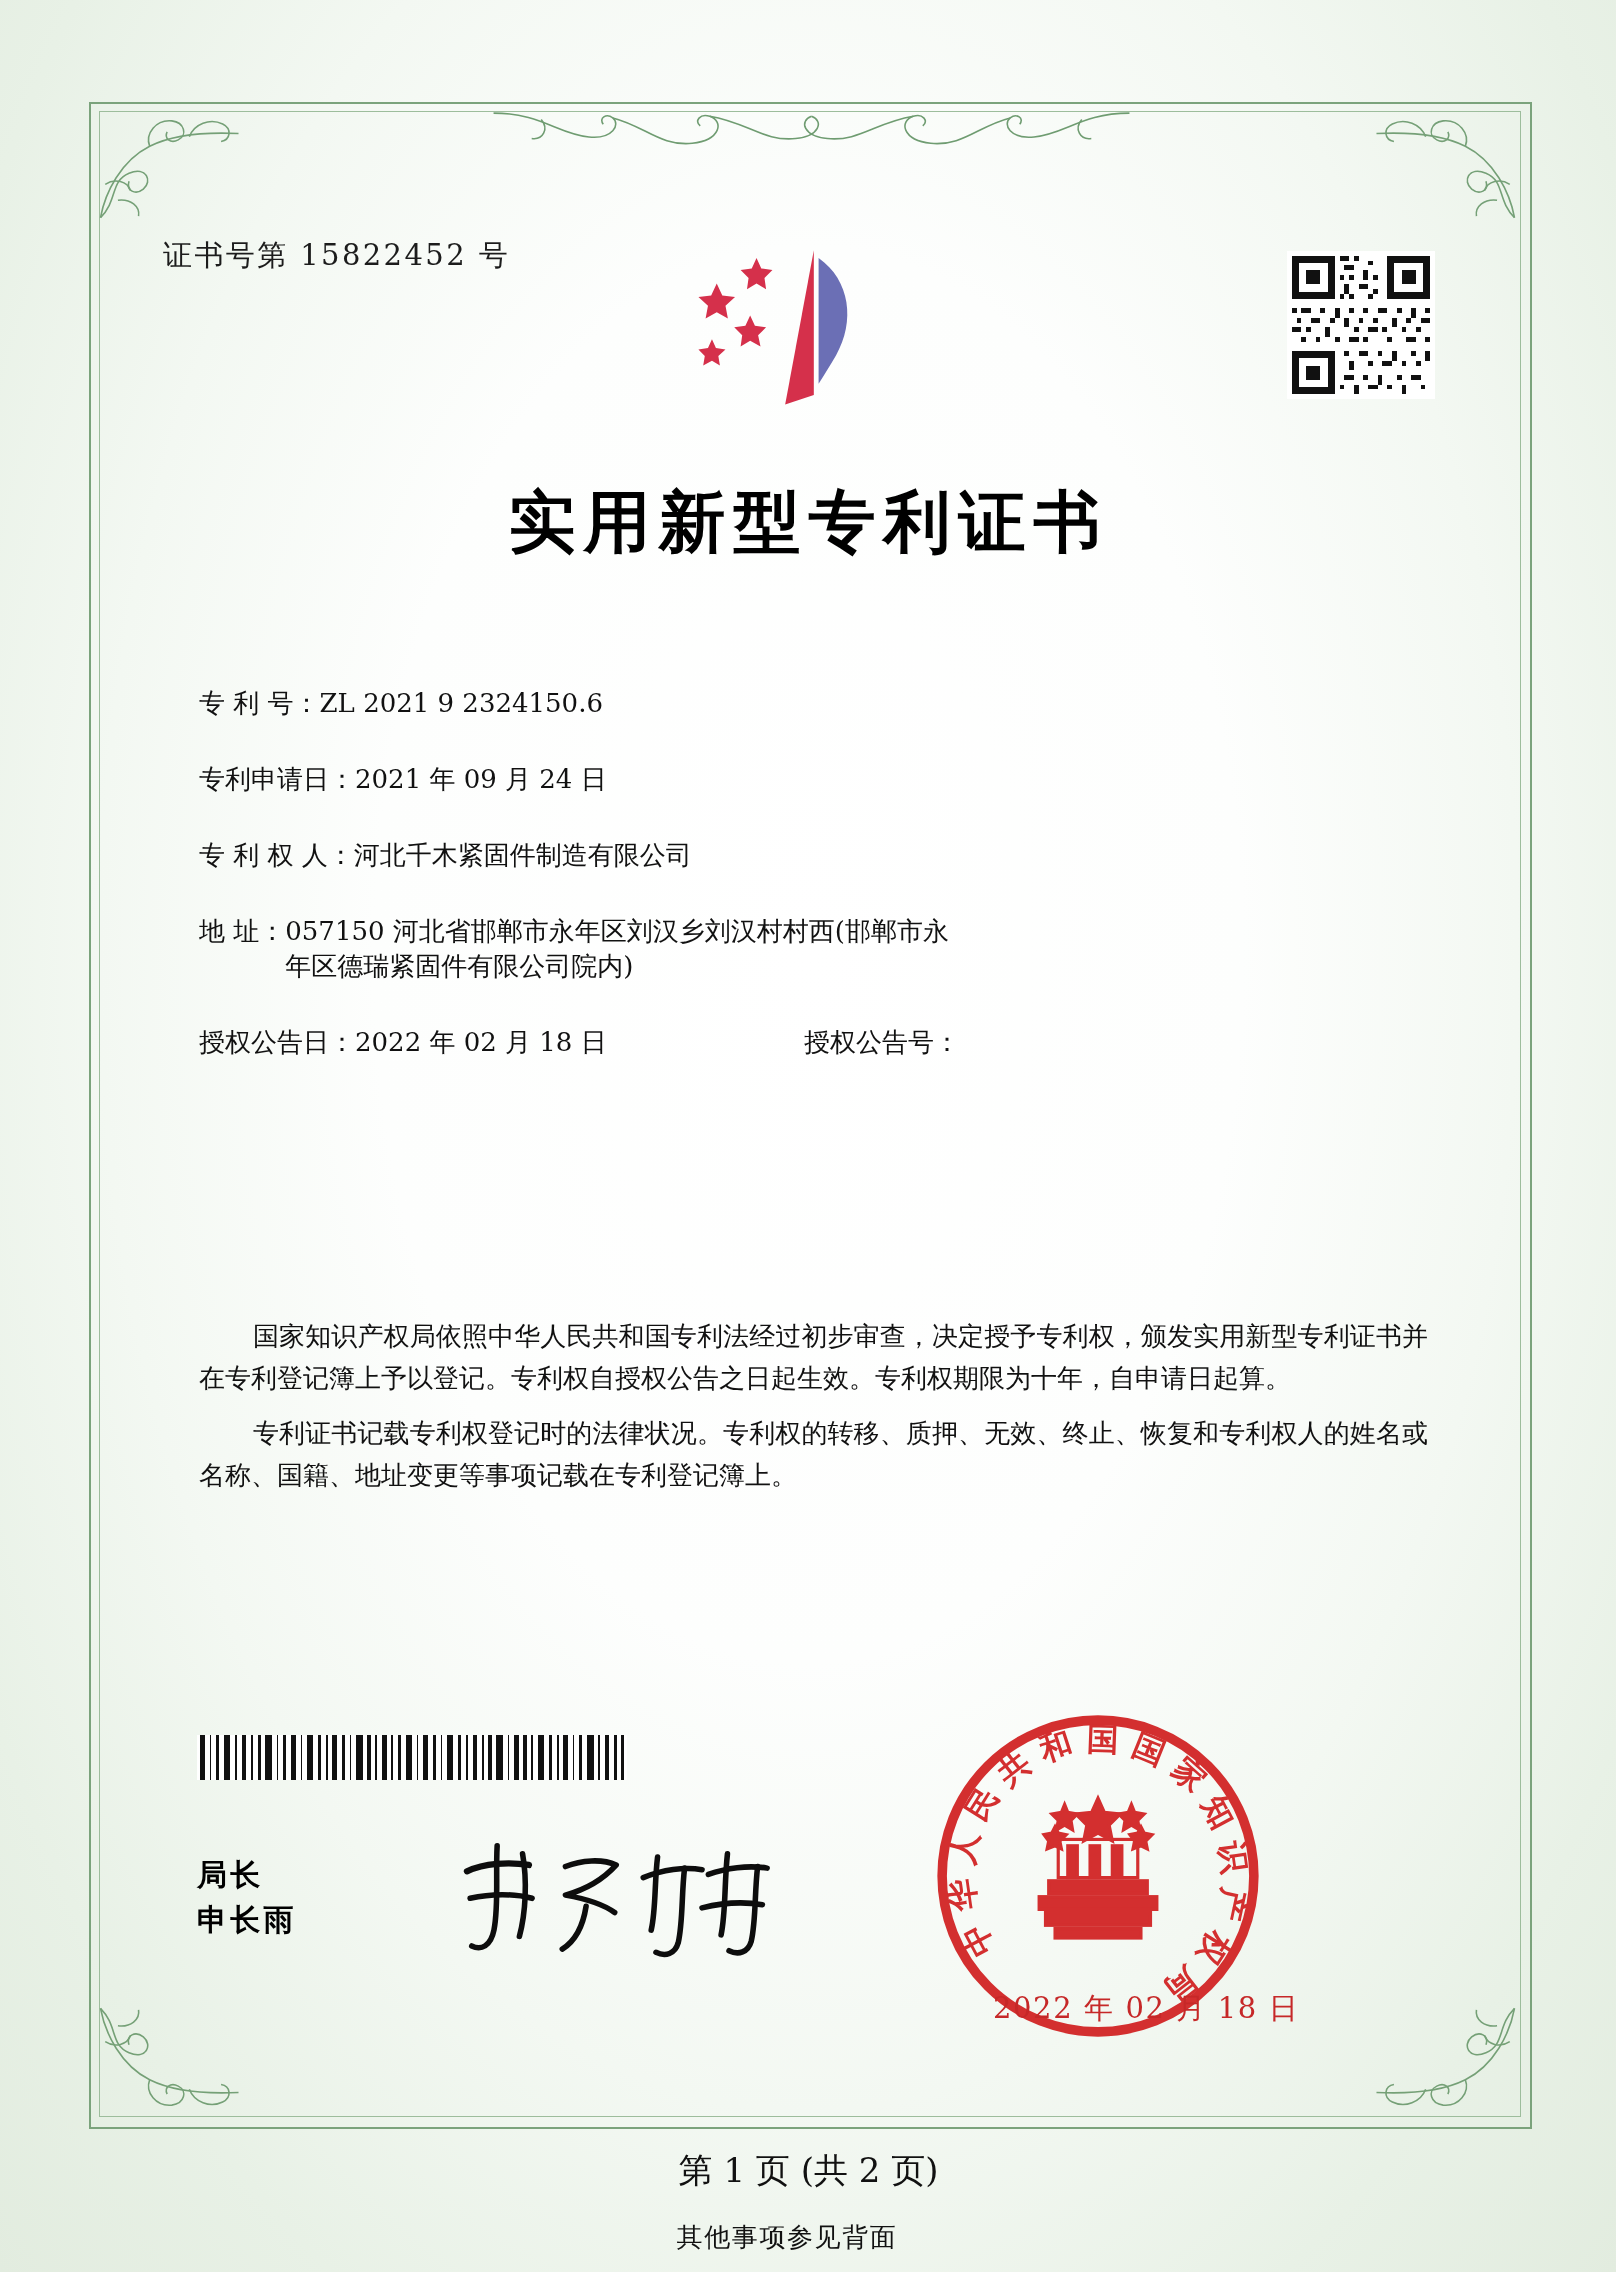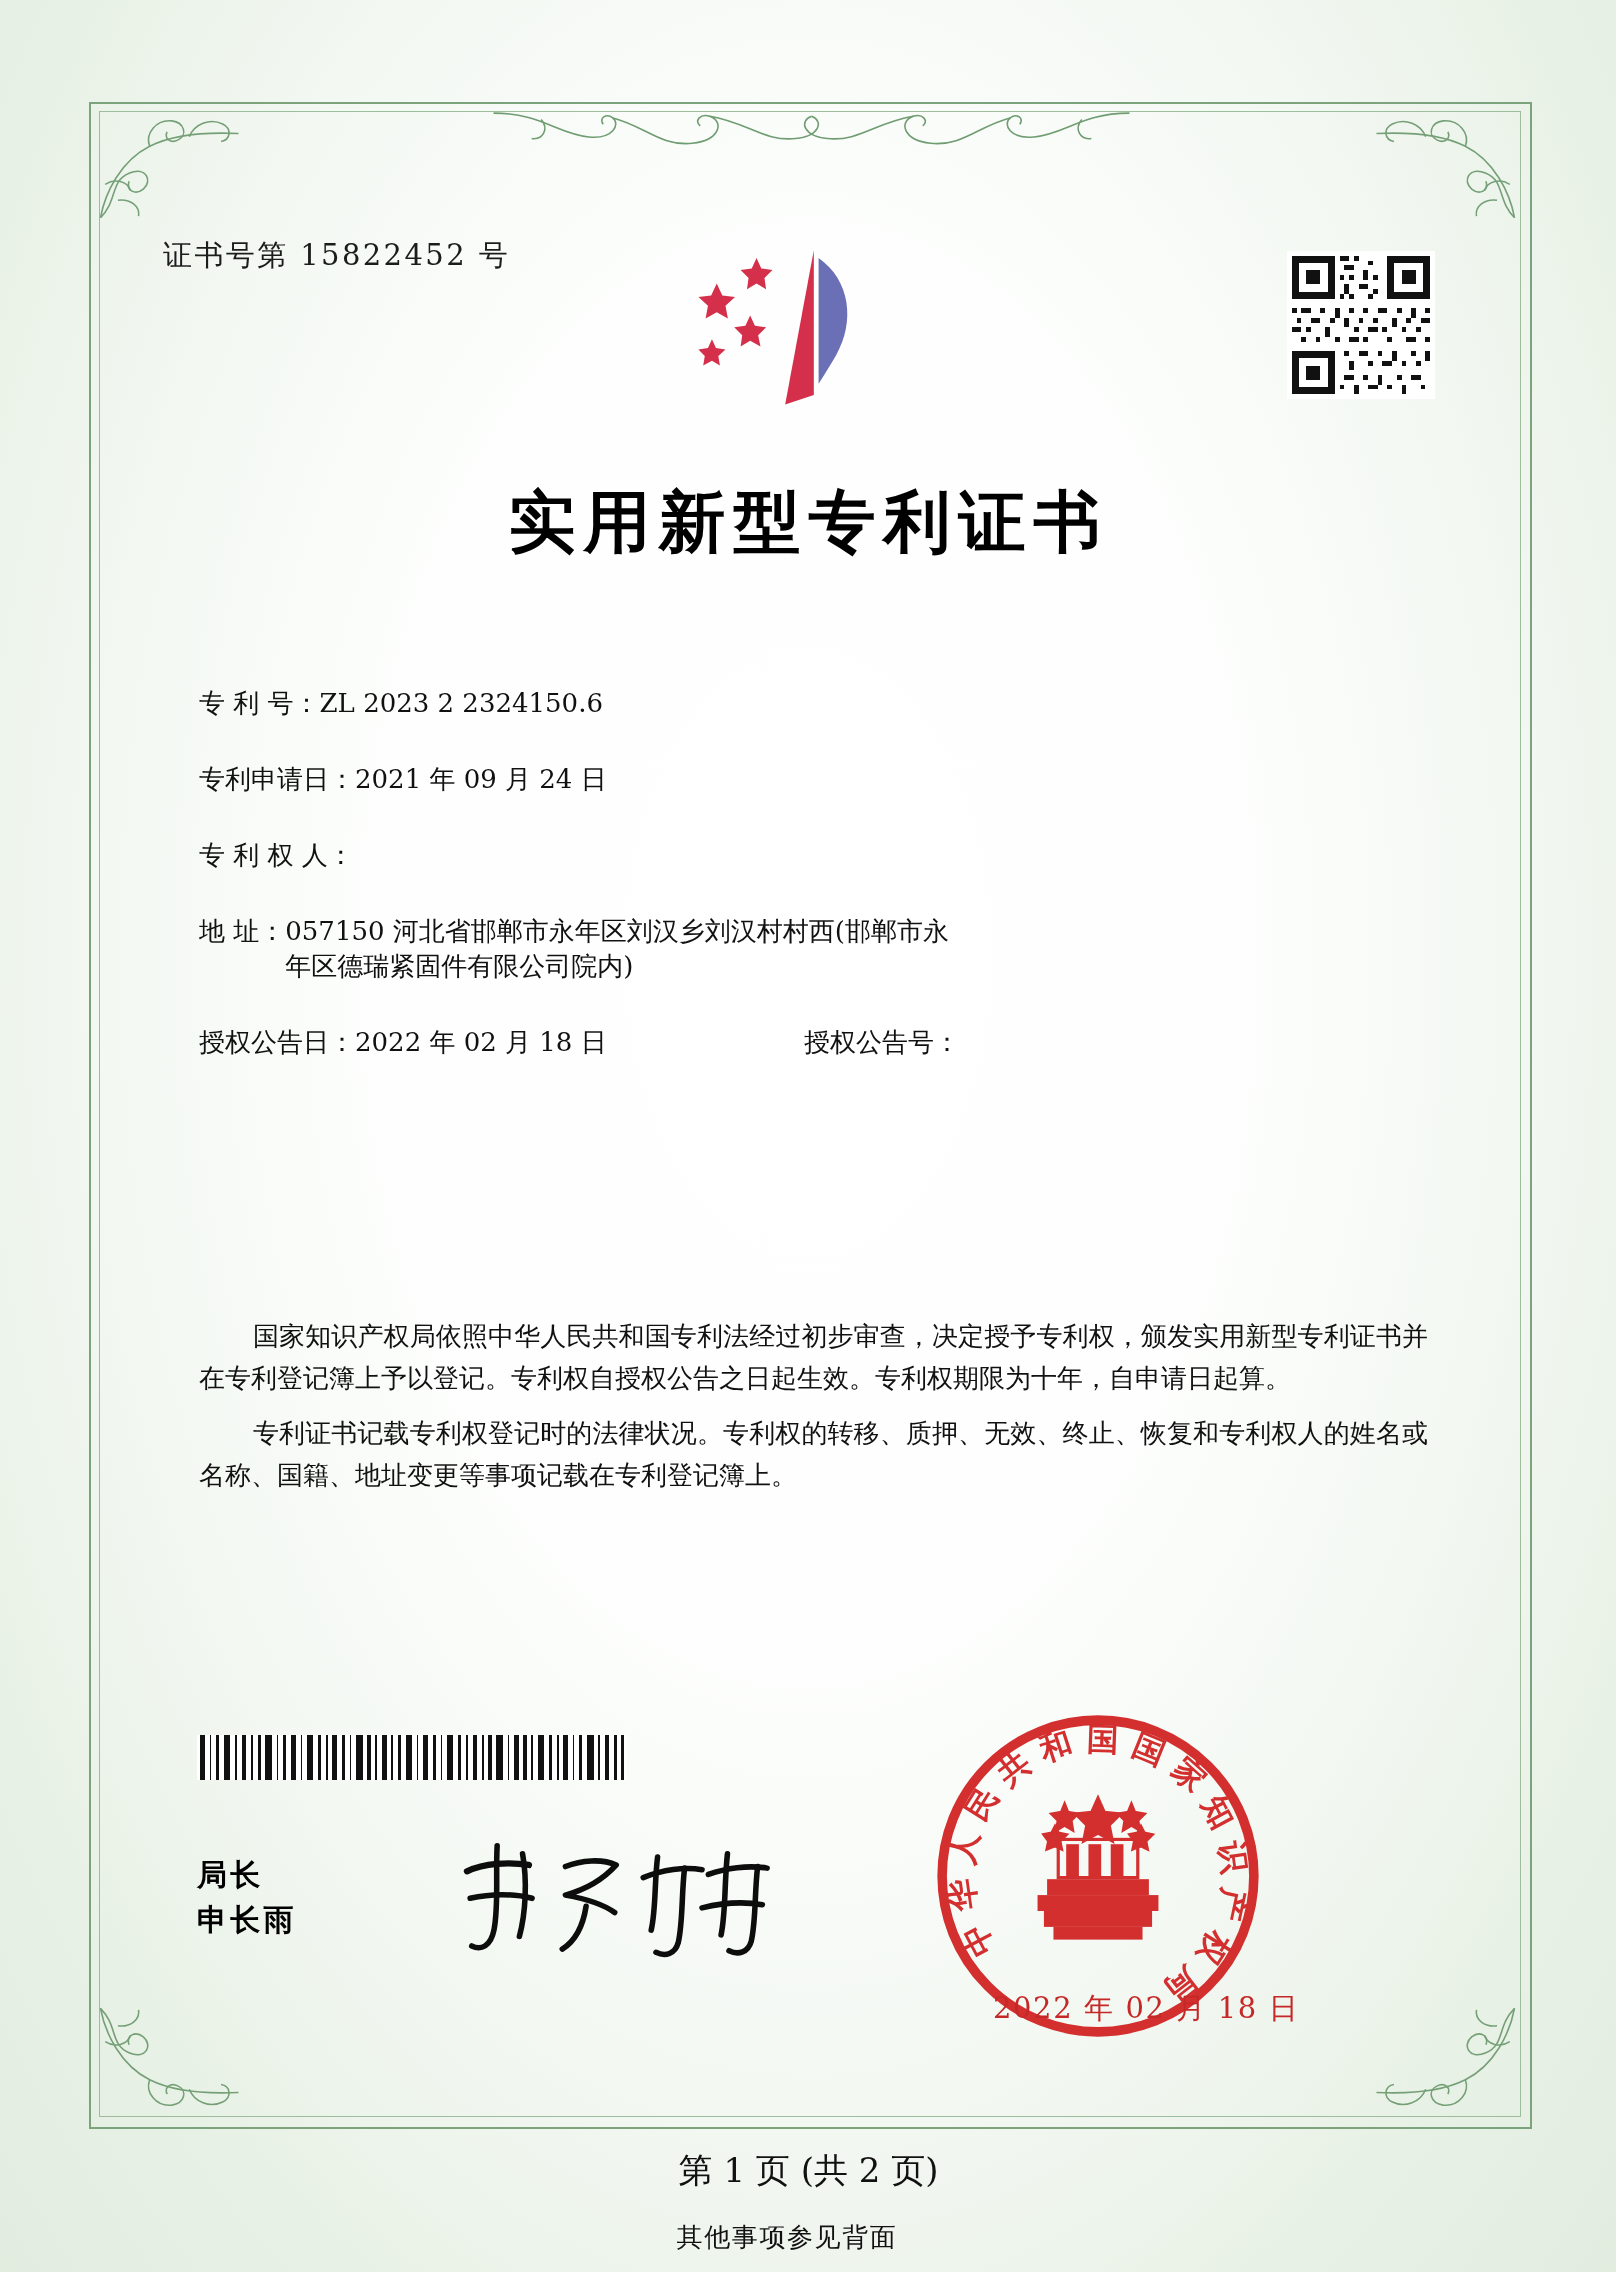--- a/index.html
+++ b/index.html
@@ -393,28 +393,29 @@
           <rect x="22" y="18" width="2" height="2"></rect>
       </g>
     </svg>
   </div>
 
   <div class="title">实用新型专利证书</div>
 
   <div class="fields">
     <div class="field">
       <span class="lab">专  利  号：</span>
-      <span class="val">ZL 2023 2 2324150.6</span>
+      <span class="val">ZL 2021 9 2324150.6</span>
     </div>
     <div class="field">
       <span class="lab">专利申请日：</span>
       <span class="val">2021 年 09 月 24 日</span>
     </div>
     <div class="field">
       <span class="lab">专 利 权 人：</span>
+      <span class="val">河北千木紧固件制造有限公司</span>
     </div>
     <div class="field">
       <span class="lab">地        址：</span>
       <span class="val">057150 河北省邯郸市永年区刘汉乡刘汉村村西(邯郸市永
 年区德瑞紧固件有限公司院内)</span>
     </div>
     <div class="field inline-two">
       <span class="grant-left">
         <span class="lab">授权公告日：</span>
         <span class="val">2022 年 02 月 18 日</span>

